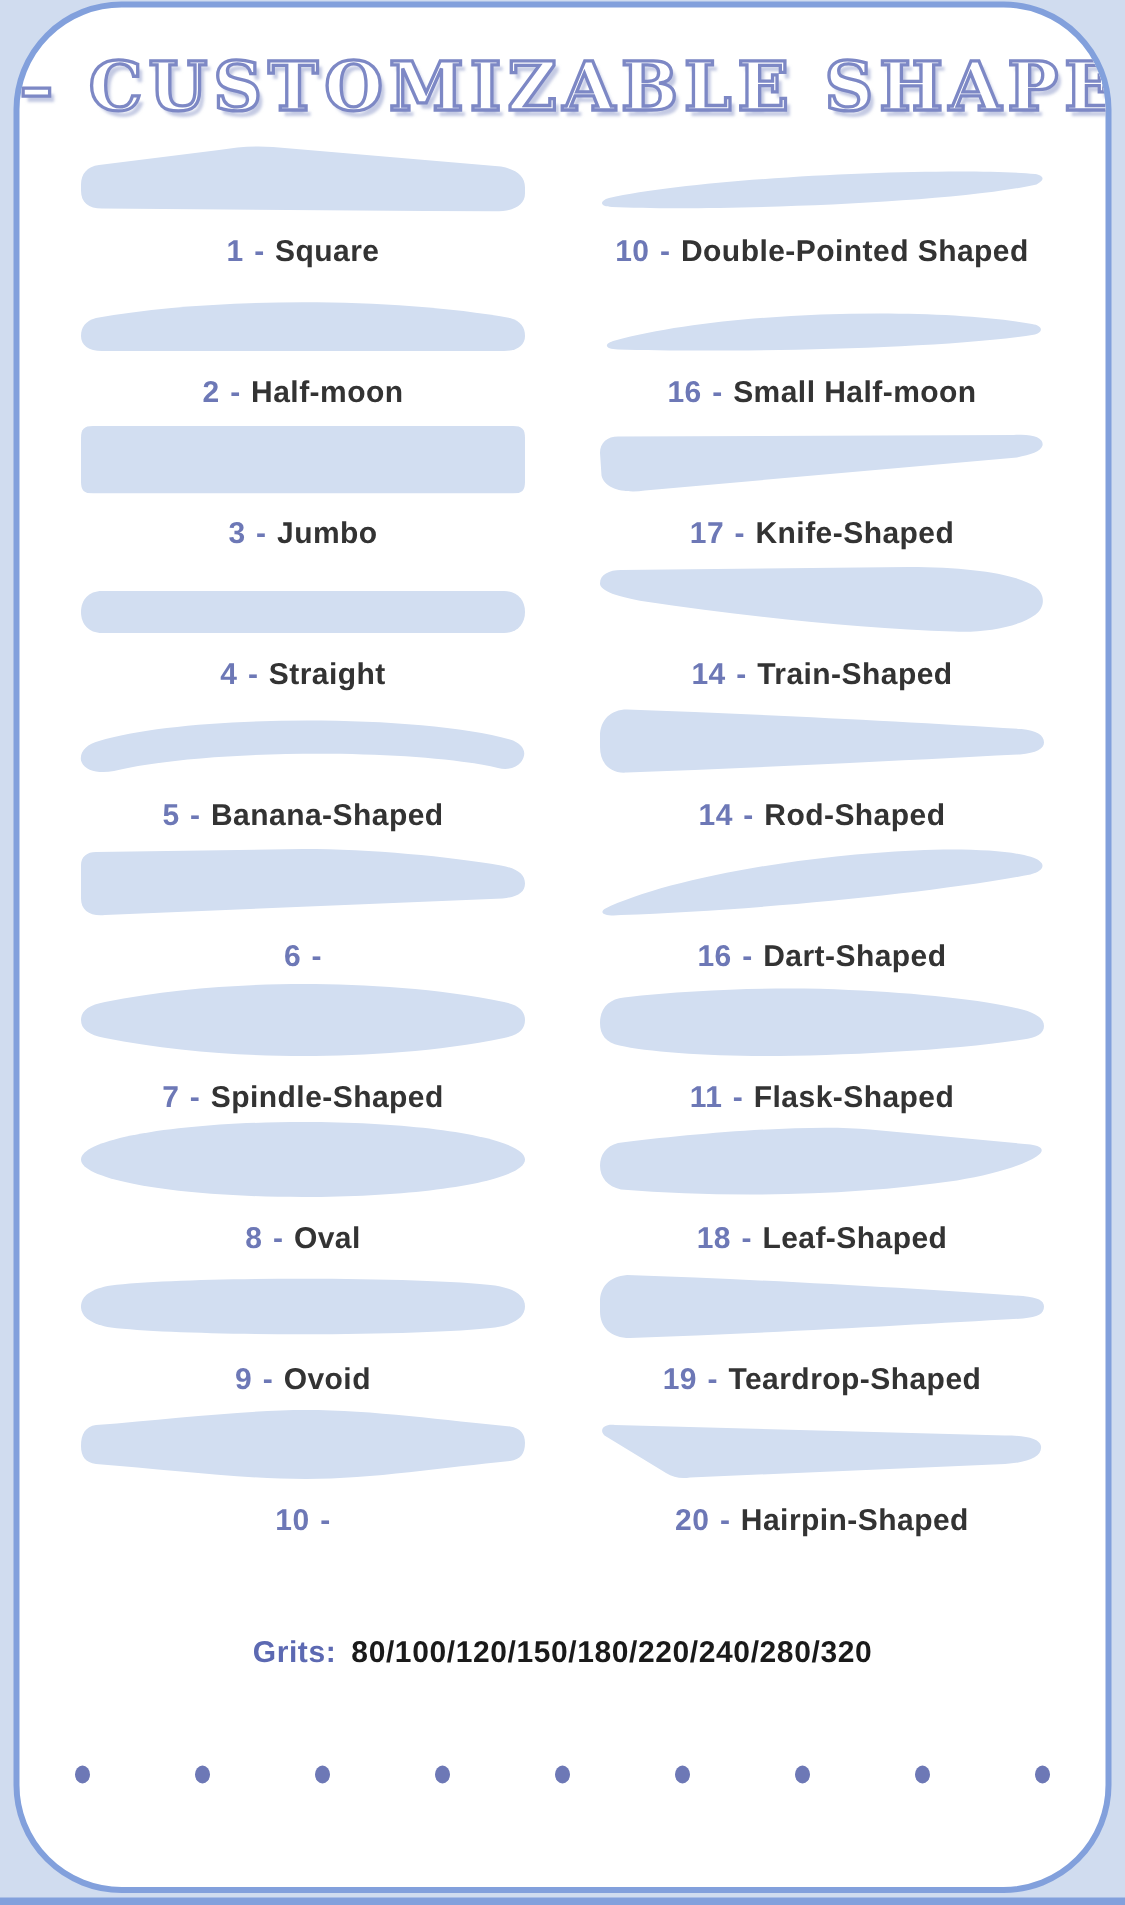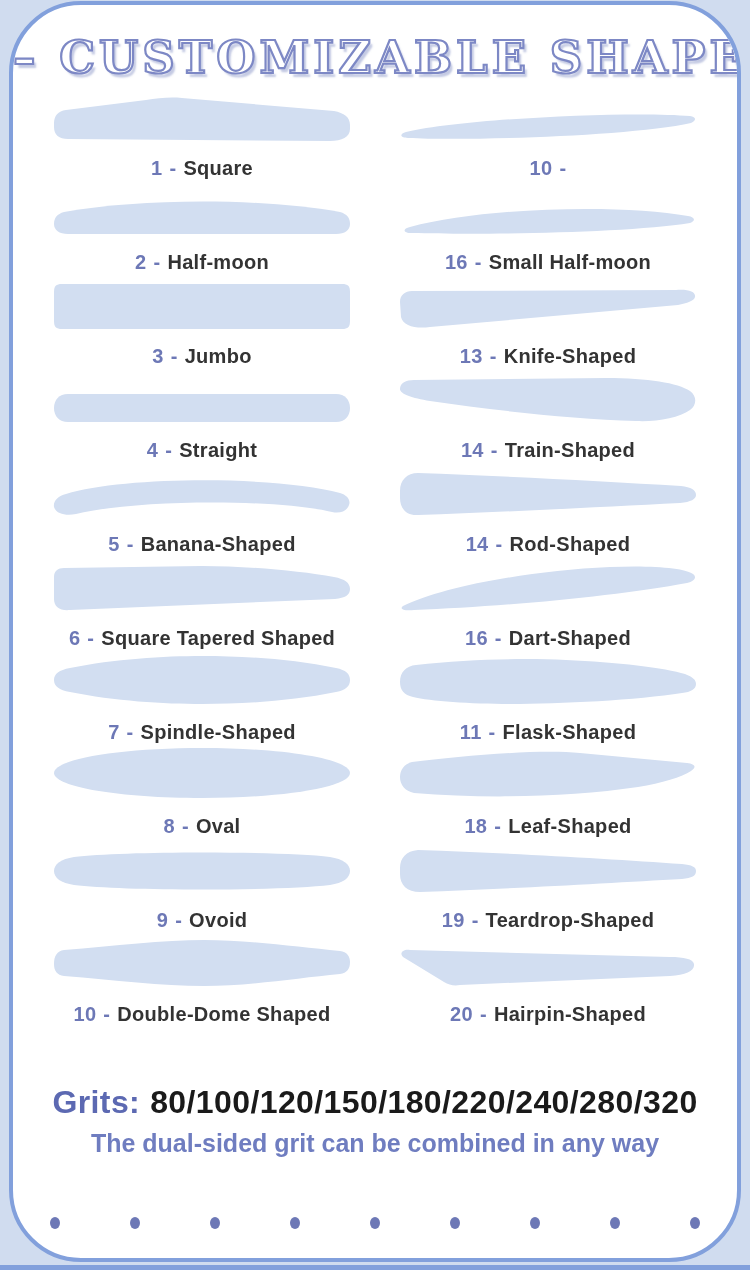--- a/index.html
+++ b/index.html
@@ -75,21 +75,21 @@
     line-height:22px;
     font-weight:600;
     letter-spacing:0.3px;
     color:var(--text-dark);
     white-space:nowrap;
   }
   .shape-label .num,.shape-label .sep{color:var(--accent);}
   .grits-line{
     margin-top:56px;
     text-align:center;
-    font-size:32px;
+    font-size:20px;
     line-height:34px;
     font-weight:700;
     letter-spacing:0.4px;
     color:var(--grits-text);
     white-space:nowrap;
   }
   .grits-line .grits-label{color:var(--grits-label);margin-right:10px;}
   .note-line{
     margin-top:8px;
     text-align:center;
@@ -174,21 +174,20 @@
     </div>
   </div>
 
   <div class="cell">
     <svg class="silhouette" preserveAspectRatio="none" xmlns="http://www.w3.org/2000/svg" viewBox="0 0 300 46" style="height: 46px;">
       <path d="M12 3 L150 1 C195 1 248 6 282 12 C293 14 298 18 298 24 C298 30 293 33 283 34 L18 45 C8 46 2 42 2 34 L2 12 C2 6 6 3 12 3 Z"></path>
     </svg>
     <div class="shape-label">
       <span class="num">6</span>
       <span class="sep">-</span>
-      <span class="name">Square Tapered Shaped</span>
     </div>
   </div>
 
   <div class="cell">
     <svg class="silhouette" preserveAspectRatio="none" xmlns="http://www.w3.org/2000/svg" viewBox="0 0 300 50" style="height: 50px;">
       <path d="M18 13 C62 4 112 1 150 1 C192 1 240 4 284 13 C294 15 298 19 298 25 C298 31 294 35 284 37 C240 46 192 49 150 49 C112 49 62 46 18 37 C7 35 2 31 2 25 C2 19 7 15 18 13 Z"></path>
     </svg>
     <div class="shape-label">
       <span class="num">7</span>
       <span class="sep">-</span>
@@ -218,51 +217,51 @@
     </div>
   </div>
 
   <div class="cell">
     <svg class="silhouette" preserveAspectRatio="none" xmlns="http://www.w3.org/2000/svg" viewBox="0 0 300 48" style="height: 48px;">
       <path d="M12 11 C62 7 112 1 152 1 C196 1 246 8 288 12 C295 13 298 17 298 23 C298 30 295 34 288 35 C246 39 196 47 152 47 C110 47 62 41 12 37 C5 36 2 32 2 25 C2 17 5 12 12 11 Z"></path>
     </svg>
     <div class="shape-label">
       <span class="num">10</span>
       <span class="sep">-</span>
-      <span class="name">Double-Dome Shaped</span>
     </div>
   </div>
 
   <div class="cell">
     <svg class="silhouette" preserveAspectRatio="none" xmlns="http://www.w3.org/2000/svg" viewBox="0 0 300 30" style="height: 30px;">
       <path d="M8 21 C70 7 235 0 292 5 C298 6 299 9 293 12 C235 25 72 30 10 27 C2 27 1 23 8 21 Z"></path>
     </svg>
     <div class="shape-label">
       <span class="num">10</span>
       <span class="sep">-</span>
+      <span class="name">Double-Pointed Shaped</span>
     </div>
   </div>
 
   <div class="cell">
     <svg class="silhouette" preserveAspectRatio="none" xmlns="http://www.w3.org/2000/svg" viewBox="0 0 300 32" style="height: 32px;">
       <path d="M12 24 C85 4 225 1 290 13 C297 14 298 18 292 20 C230 30 85 32 14 30 C5 30 4 26 12 24 Z"></path>
     </svg>
     <div class="shape-label">
       <span class="num">16</span>
       <span class="sep">-</span>
       <span class="name">Small Half-moon</span>
     </div>
   </div>
 
   <div class="cell">
     <svg class="silhouette" preserveAspectRatio="none" xmlns="http://www.w3.org/2000/svg" viewBox="0 0 300 40" style="height: 40px;">
       <path d="M14 2 L278 1 C291 0 298 3 297 8 C296 12 289 14 280 16 L32 38 C18 40 5 37 3 28 L2 13 C2 6 7 2 14 2 Z"></path>
     </svg>
     <div class="shape-label">
-      <span class="num">13</span>
+      <span class="num">17</span>
       <span class="sep">-</span>
       <span class="name">Knife-Shaped</span>
     </div>
   </div>
 
   <div class="cell">
     <svg class="silhouette" preserveAspectRatio="none" xmlns="http://www.w3.org/2000/svg" viewBox="0 0 300 46" style="height: 46px;">
       <path d="M16 3 L208 1 C250 1 280 6 292 14 C299 19 299 28 292 33 C281 41 258 45 238 44 C175 42 100 34 32 24 C14 21 2 17 2 12 C2 6 8 3 16 3 Z"></path>
     </svg>
     <div class="shape-label">
@@ -336,21 +335,20 @@
       <span class="sep">-</span>
       <span class="name">Hairpin-Shaped</span>
     </div>
   </div>
 </div>
 
     <div class="grits-line">
       <span class="grits-label">Grits:</span><span class="grits-values">80/100/120/150/180/220/240/280/320</span>
     </div>
 
-    <div class="note-line">The dual-sided grit can be combined in any way</div>
 
     <div class="dots-row" id="dots-row">
         <div class="dot"></div>
         <div class="dot"></div>
         <div class="dot"></div>
         <div class="dot"></div>
         <div class="dot"></div>
         <div class="dot"></div>
         <div class="dot"></div>
         <div class="dot"></div>

